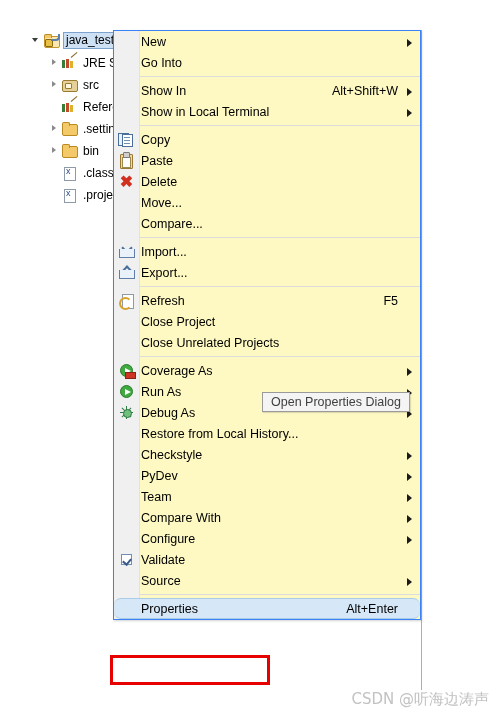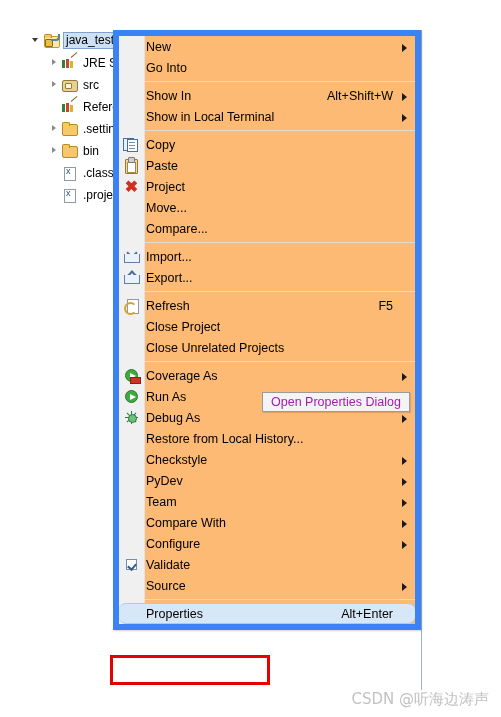--- a/index.html
+++ b/index.html
@@ -177,22 +177,22 @@
     position: absolute;
     background: #9fb0c4;
   }
 
   
   #ctxmenu {
     position: absolute;
     left: 113px;
     top: 30px;
     width: 308px;
-    background: #fdba74;
-    border: 6px solid #3b82f6;
+    background: #fef9c3;
+    border: 1px solid #3b82f6;
     box-sizing: border-box;
     font-size: 12.5px;
     box-shadow: 1px 1px 2px rgba(0,0,0,0.18);
   }
   #ctxmenu .gutter {
     position: absolute;
     left: 0; top: 0; bottom: 0;
     width: 25px;
     background: #f0f0f0;
     border-right: 1px solid #e2e2e2;
@@ -403,21 +403,21 @@
   }
 
   
   #tooltip {
     position: absolute;
     left: 262px;
     top: 392px;
     padding: 2px 8px;
     background: #f4f4f4;
     border: 1px solid #9a9a9a;
-    color: #a21caf;
+    color: #404040;
     font-size: 12.5px;
     white-space: nowrap;
     box-shadow: 1px 1px 1px rgba(0,0,0,0.12);
   }
 
   
   #redbox {
     position: absolute;
     left: 110px;
     top: 655px;
@@ -549,21 +549,21 @@
         <span class="micon mic-paste">
           <span class="cb"></span>
           <span class="cl"></span>
           <span class="pg"></span>
         </span>
         <span class="mlabel">Paste</span>
         <span class="marrow"></span>
       </div>
       <div class="mi">
         <span class="micon mic-del">✖</span>
-        <span class="mlabel">Project</span>
+        <span class="mlabel">Delete</span>
         <span class="marrow"></span>
       </div>
       <div class="mi">
         <span class="mlabel">Move...</span>
         <span class="marrow"></span>
       </div>
       <div class="mi">
         <span class="mlabel">Compare...</span>
         <span class="marrow"></span>
       </div>

